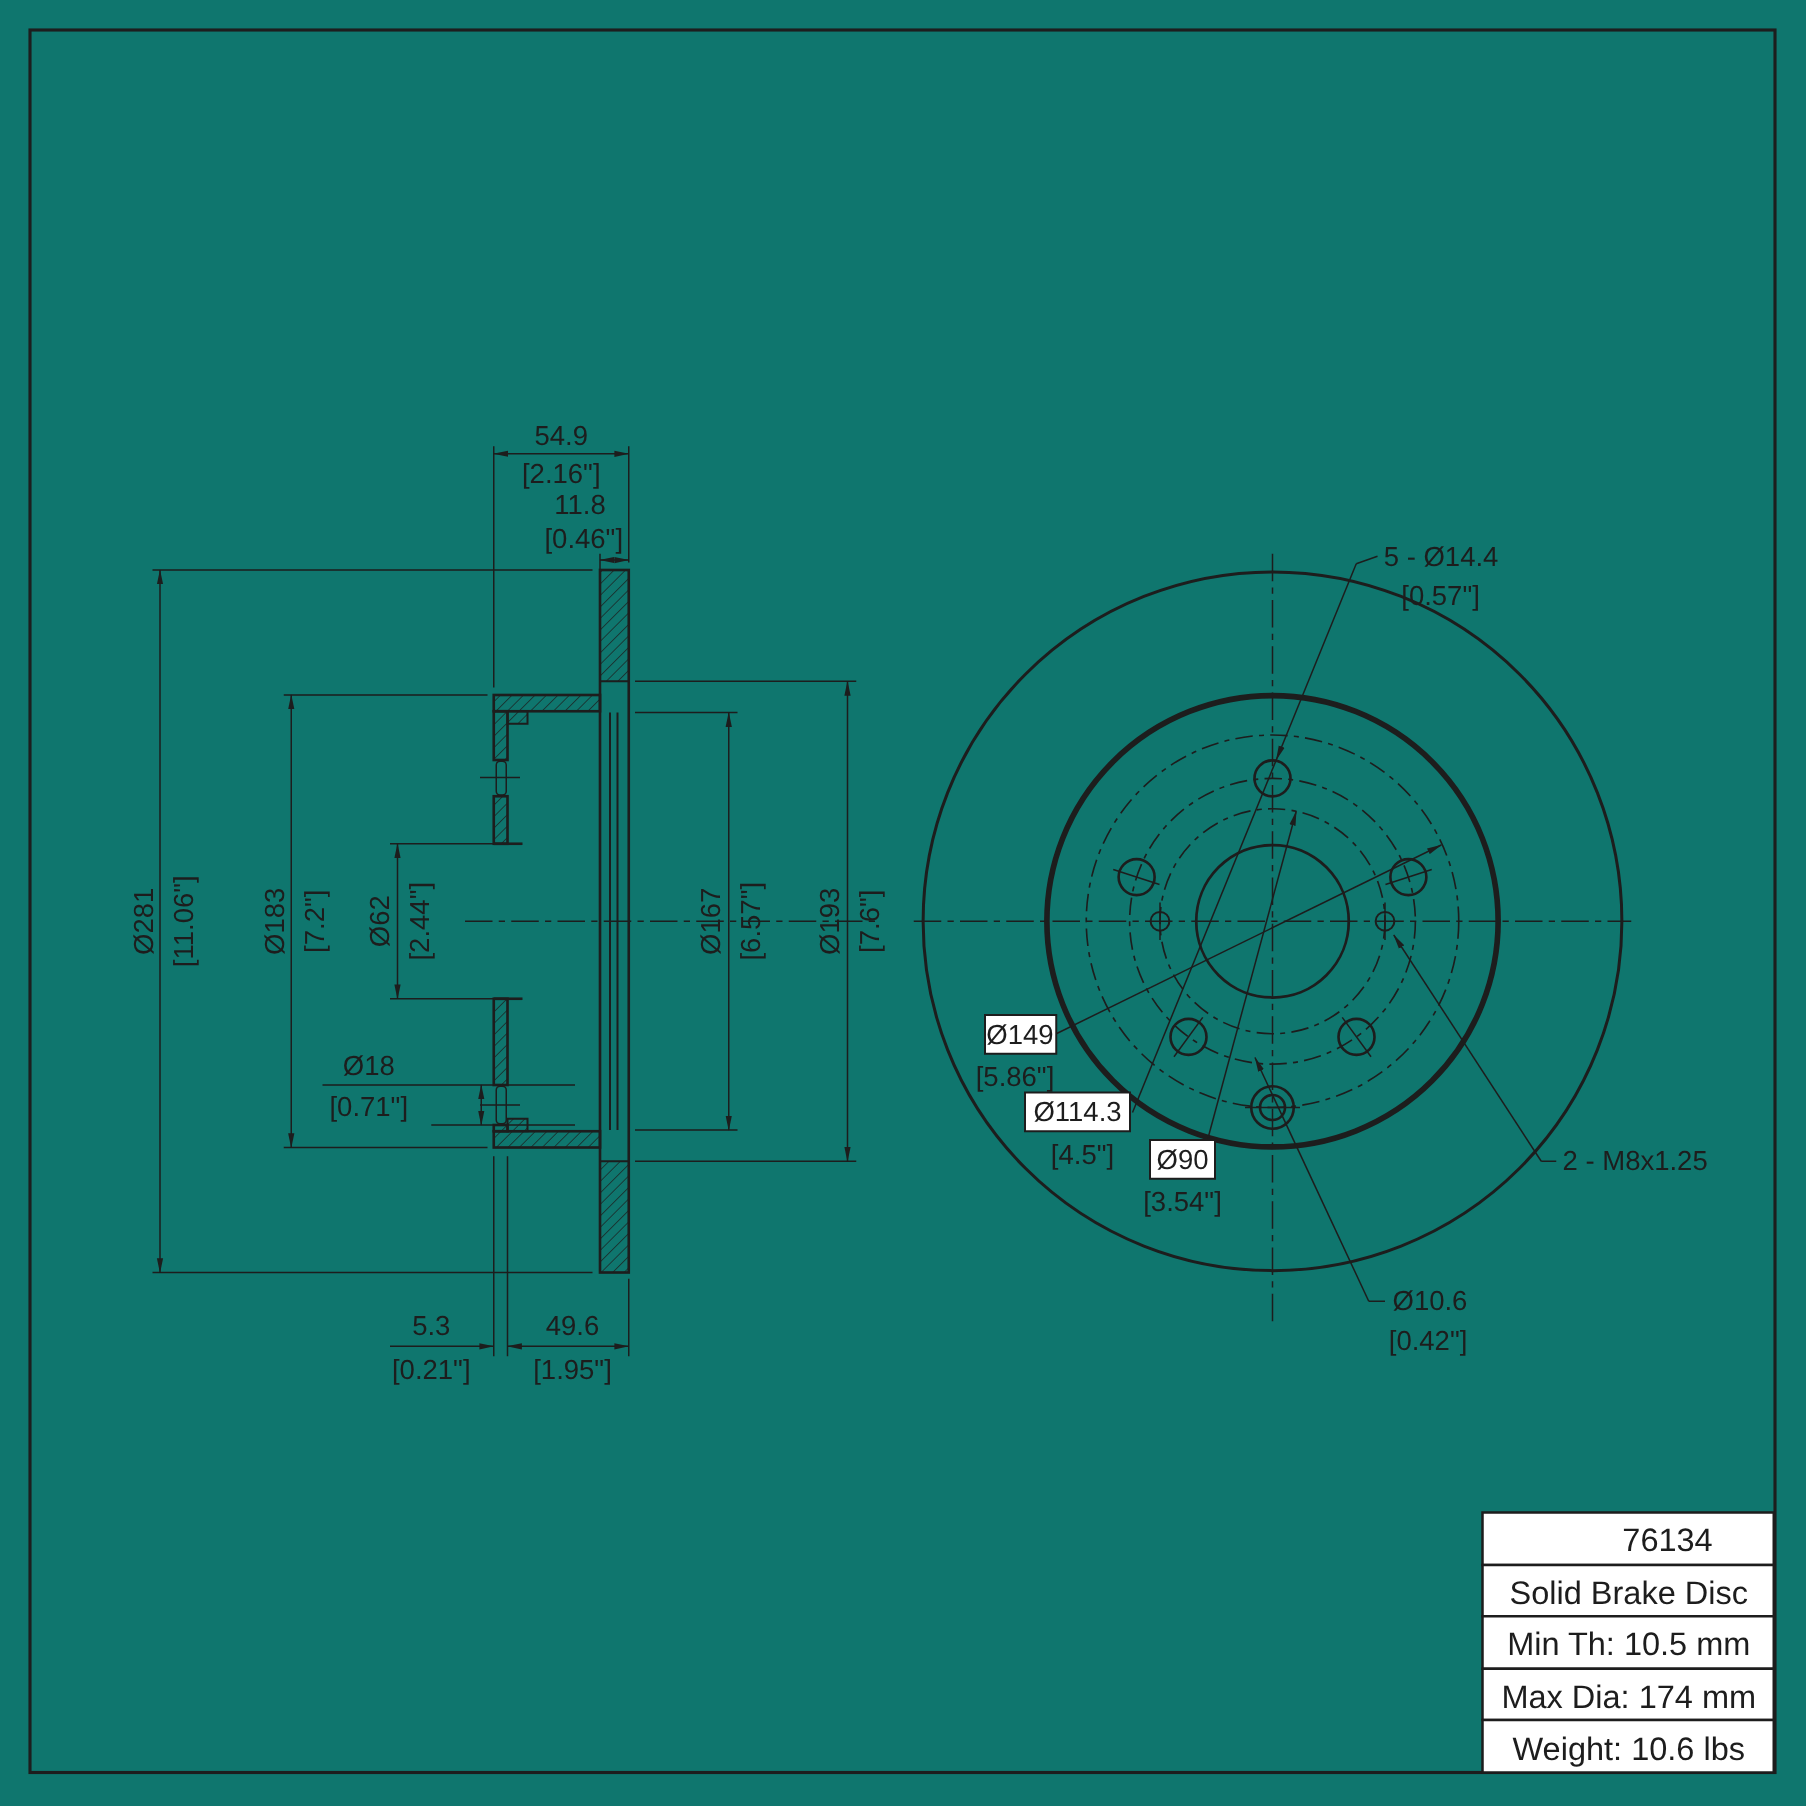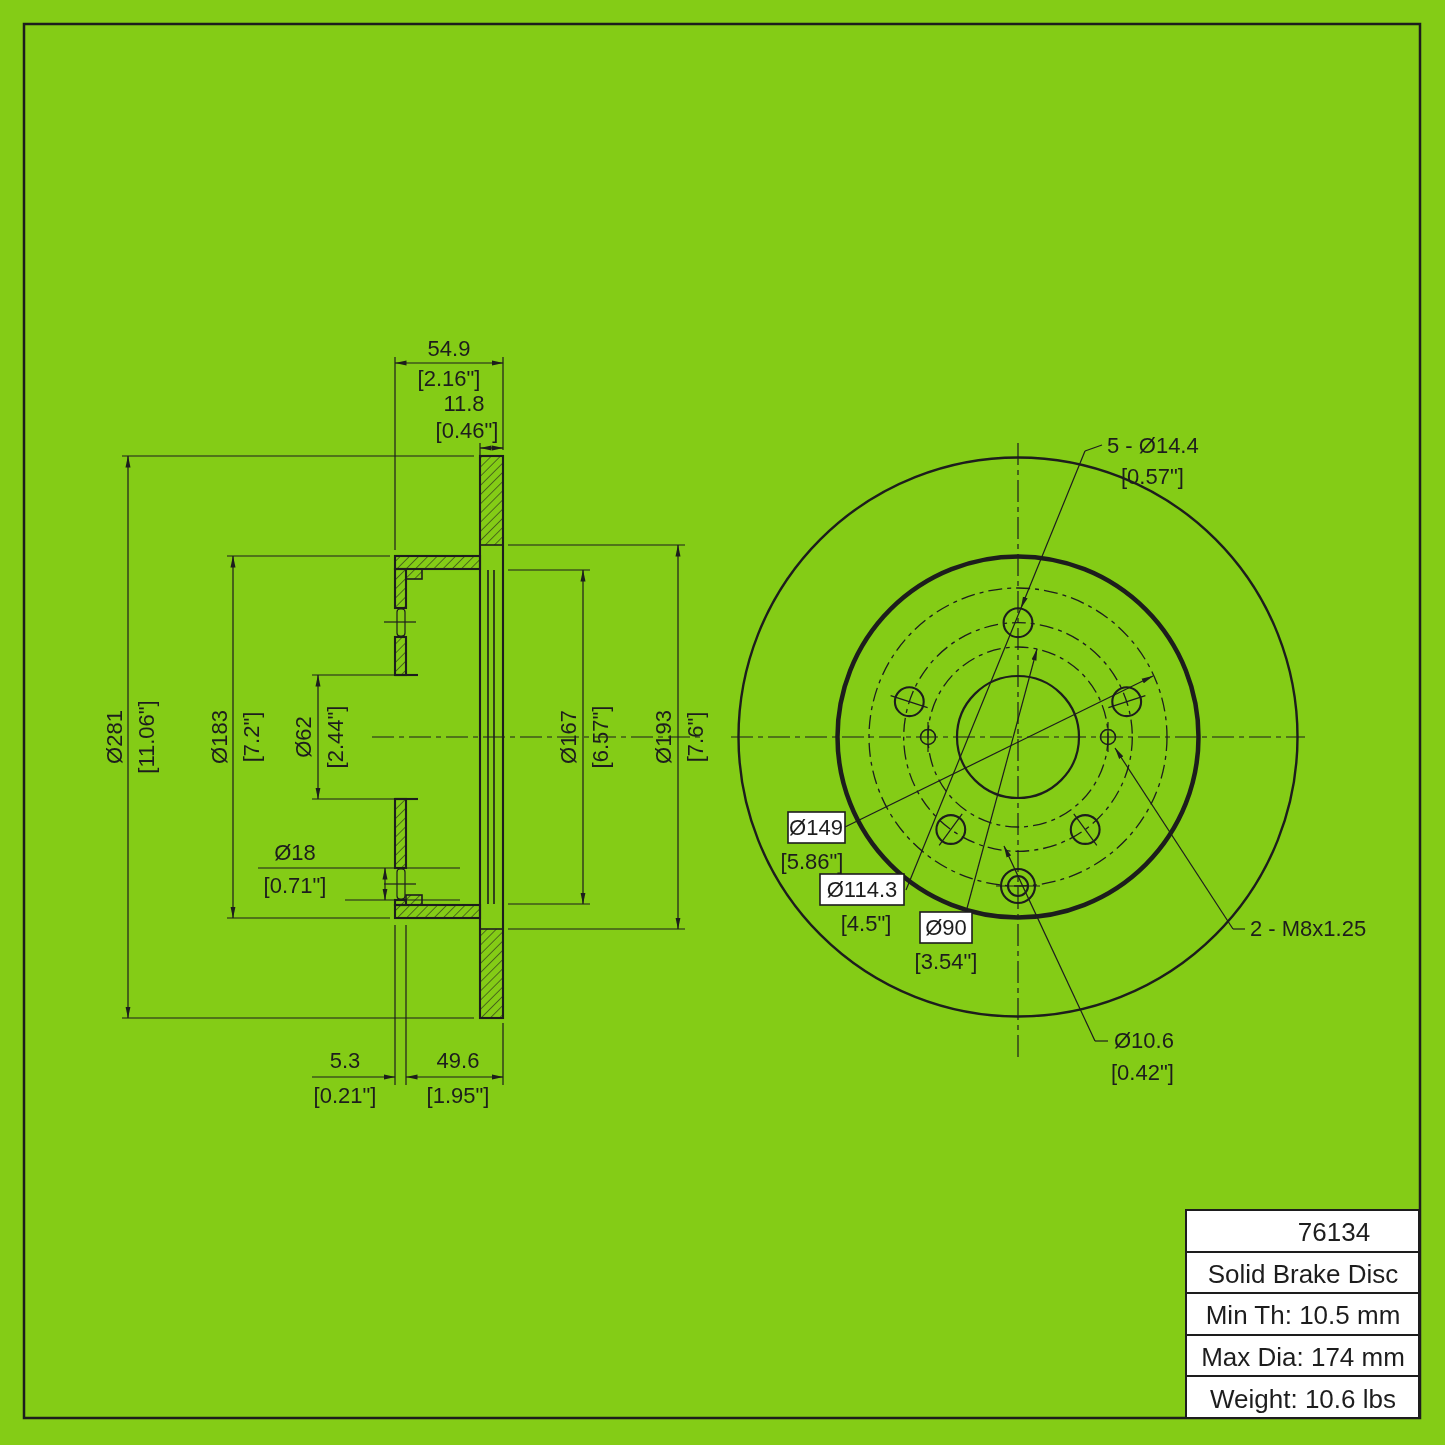--- a/index.html
+++ b/index.html
@@ -1,16 +1,16 @@
 <!DOCTYPE html>
 <html><head>
 <meta charset="utf-8">
 <style>
   html,body{margin:0;padding:0;background:#ffffff;}
-  .page{position:relative;width:1445px;height:1445px;background:#84cc16;overflow:hidden;}
+  .page{position:relative;width:1445px;height:1445px;background:#0f766e;overflow:hidden;}
   svg{display:block;}
   text{font-family:"Liberation Sans","DejaVu Sans",sans-serif;fill:#1d1d1d;}
   .dim{font-size:22px;}
   .tb{font-size:26px;}
   .thin{stroke:#1d1d1d;stroke-width:1.2;fill:none;}
   .med{stroke:#1d1d1d;stroke-width:1.6;fill:none;}
   .out{stroke:#1d1d1d;stroke-width:2.1;fill:none;}
   .cl{stroke:#1d1d1d;stroke-width:1.2;fill:none;stroke-dasharray:22 5 5 5;}
   .dashc{stroke:#1d1d1d;stroke-width:1.3;fill:none;stroke-dasharray:14 5 4 5;}
   .hatched{fill:url(#hatch);}

